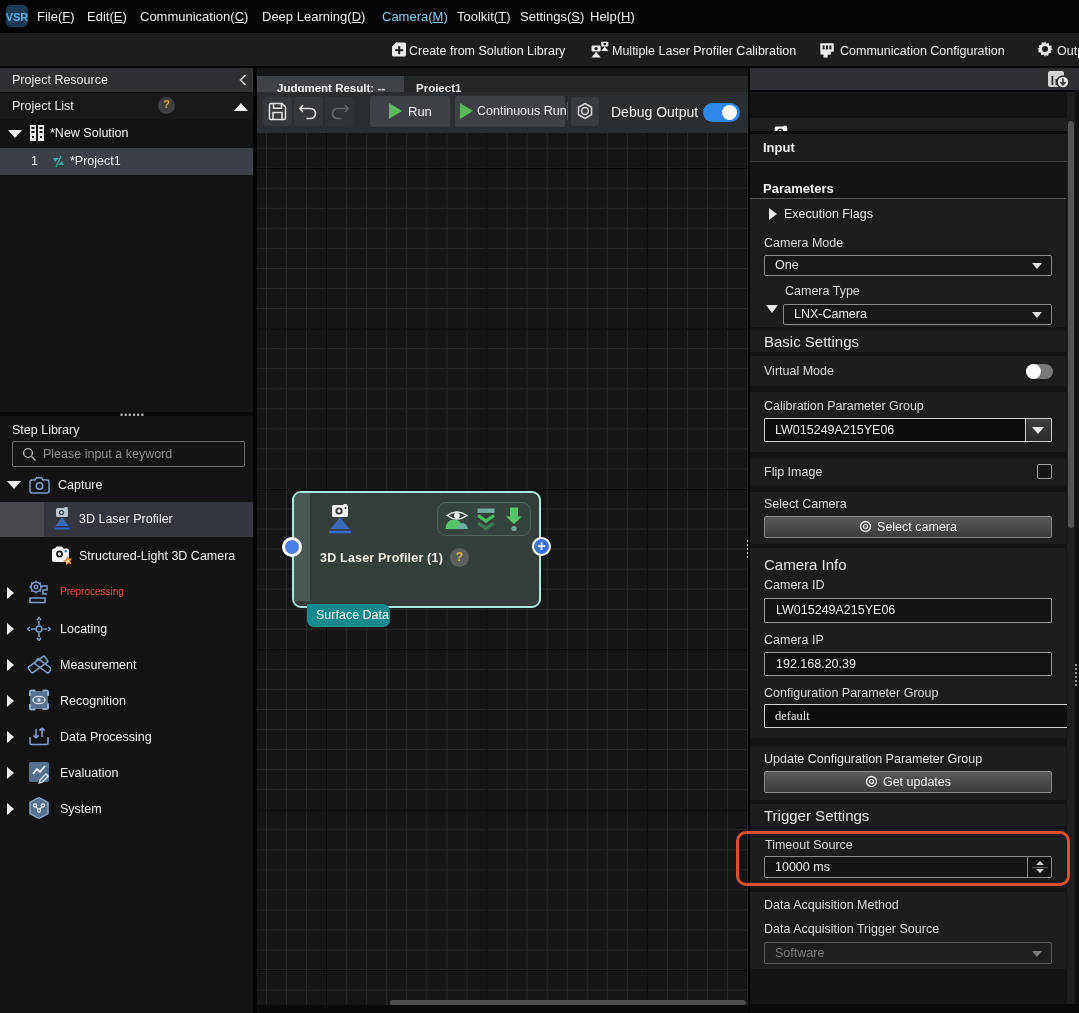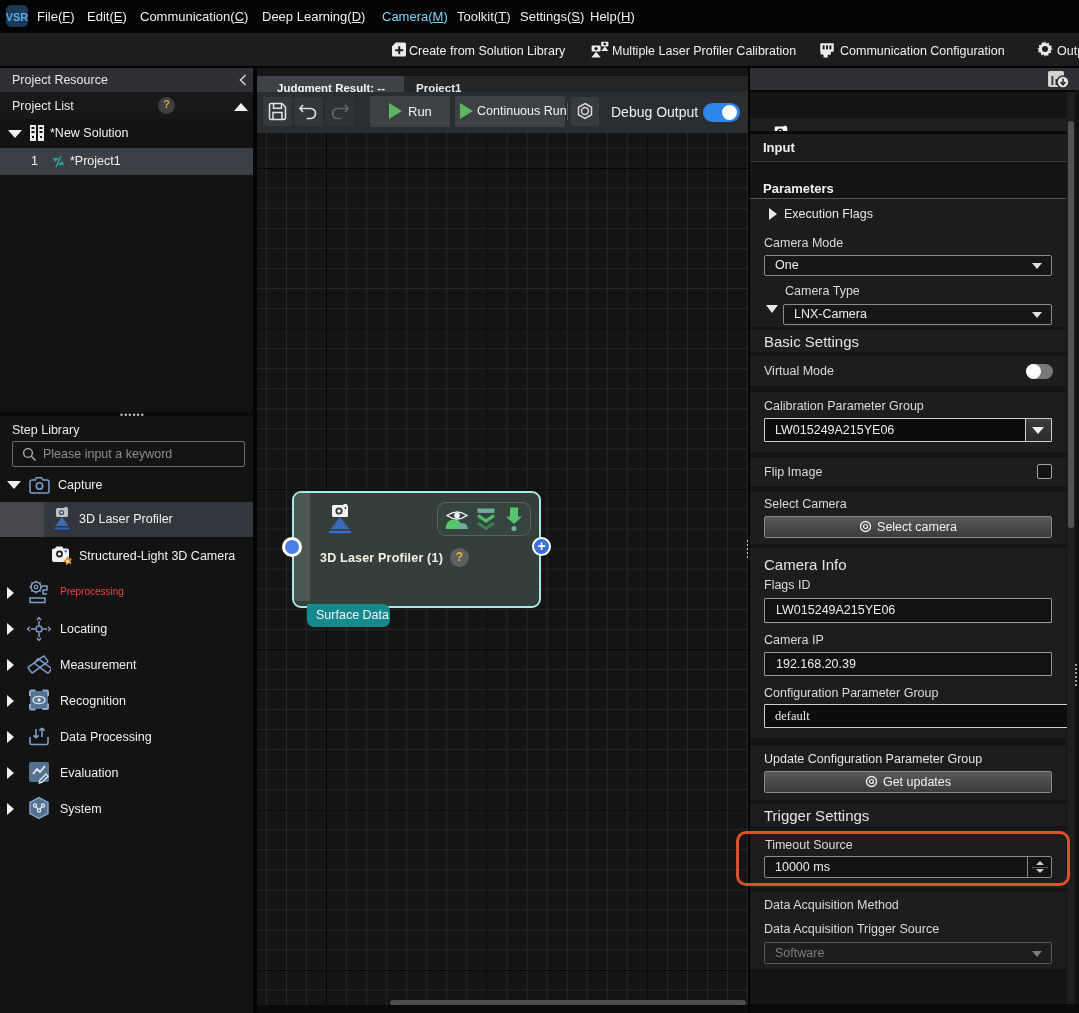--- a/index.html
+++ b/index.html
@@ -428,21 +428,21 @@
   <div class="lbl" style="left:14px;top:5px">Select Camera</div>
   <div class="gbtn" style="left:14px;top:24px;width:288px;">
    <svg style="vertical-align:-2px;margin-right:5px" width="13" height="13" viewBox="0 0 13 13">
     <circle cx="6.5" cy="6.5" r="5" fill="none" stroke="#f0f0f0" stroke-width="1.3"></circle>
     <circle cx="6.5" cy="6.5" r="2" fill="none" stroke="#f0f0f0" stroke-width="1.2"></circle>
    </svg>Select camera</div>
  </div>
 
  <div class="blk" style="top:480px;height:190px;">
   <div class="secttl" style="top:8px">Camera Info</div>
-  <div class="lbl" style="left:14px;top:30px">Flags ID</div>
+  <div class="lbl" style="left:14px;top:30px">Camera ID</div>
   <div class="inp" style="left:14px;top:50px;width:288px;">LW015249A215YE06</div>
   <div class="lbl" style="left:14px;top:85px">Camera IP</div>
   <div class="inp" style="left:14px;top:104px;width:288px;height:24px;">192.168.20.39</div>
   <div class="lbl" style="left:14px;top:138px">Configuration Parameter Group</div>
   <div class="combo" style="left:14px;top:156px;width:344px;font-family:Liberation Serif, serif;">default<div class="box">
           <div class="ar"></div>
         </div></div>
  </div>
 
  <div class="blk" style="top:678px;height:54px;">

